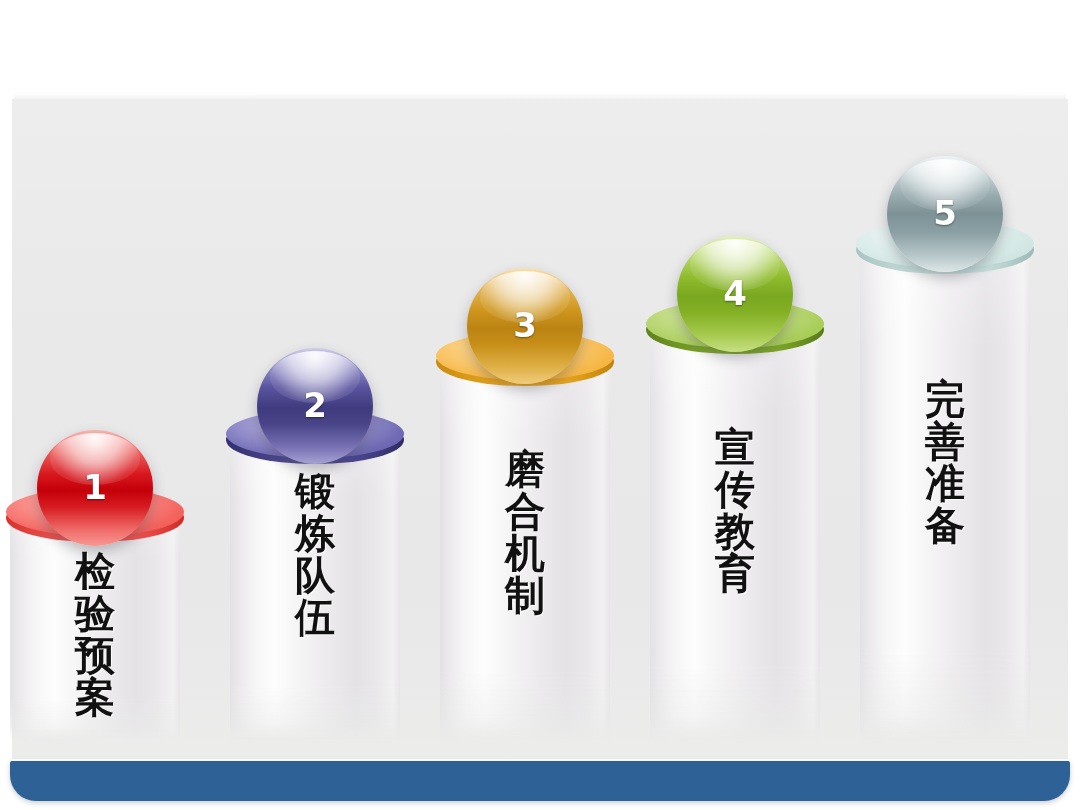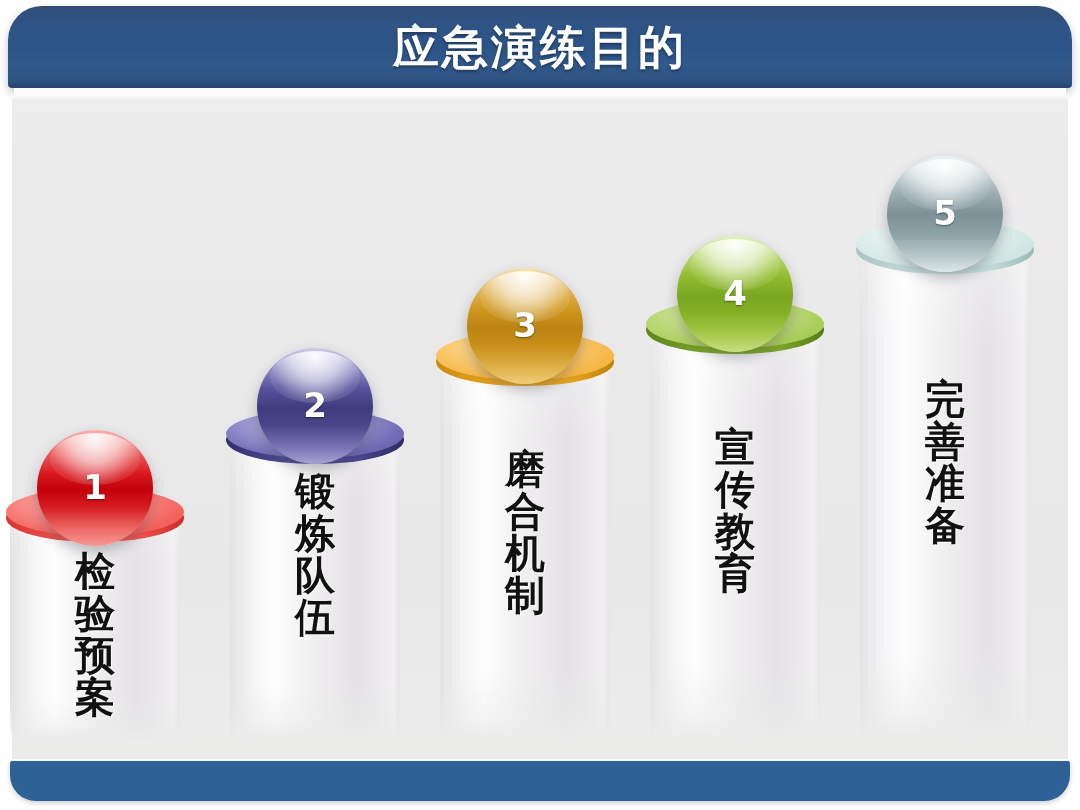--- a/index.html
+++ b/index.html
@@ -171,23 +171,20 @@
     text-shadow:1px 1px 0 rgba(255,255,255,0.85);
     z-index:4;
   }
   .cyl-label span{display:block;}
 </style>
 </head>
 <body>
 
 <div id="slide">
 
-  <div id="title-banner">
-    <div id="title-text">应急演练目的</div>
-  </div>
   <div id="banner-shine"></div>
 
   <div id="body-panel"></div>
 
   <div class="column" style="left:10px; top:430px; width:170px; height:310px;">
     <div class="cyl-body" style="top:78px; height:232px;"></div>
     <div class="cap" style="left:-4px; top:58px; width:178px; height:48px;">
       <div class="cap-rim" style="background:linear-gradient(90deg,#d8322e,#f4625d 40%,#ef5450 75%,#cf2a26);"></div>
       <div class="cap-top" style="background:radial-gradient(ellipse at 42% 28%,#fdb7b2 0%,#fa8e89 38%,#f4645f 70%,#ef514c 100%);"></div>
     </div>

